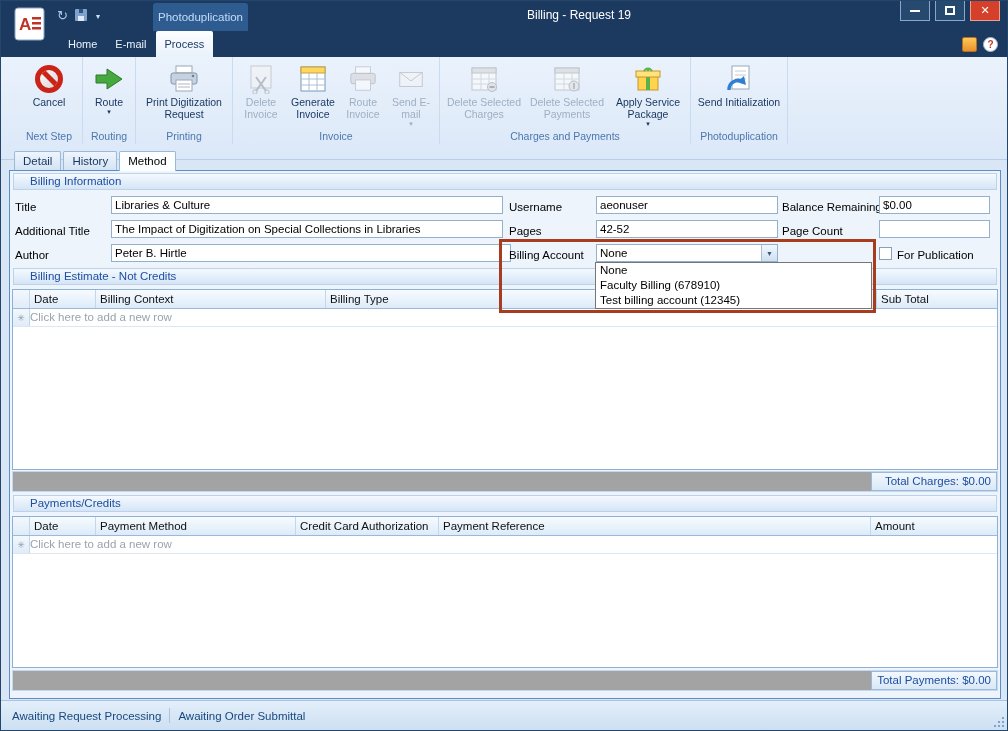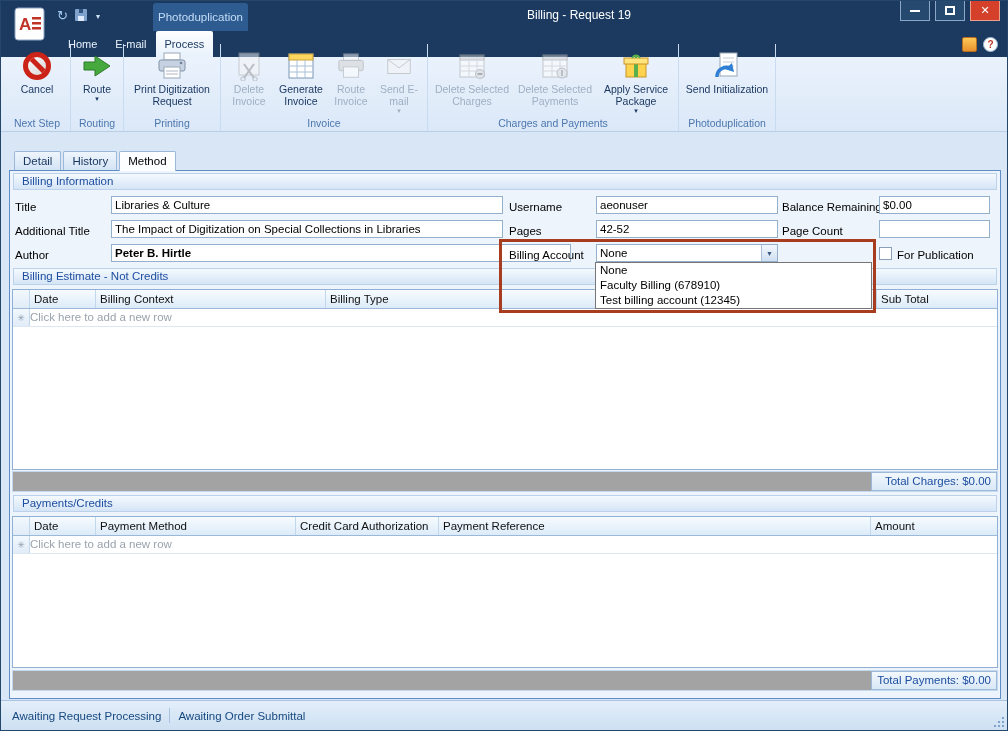--- a/index.html
+++ b/index.html
@@ -28,22 +28,22 @@
   
   .tabrow{position:absolute;left:0;top:30px;width:100%;height:26px;background:var(--titlebar,#1c3a60);display:flex;padding-left:58px}
   .rtab{height:26px;line-height:26px;padding:0 9px;color:#e9f2fc;font-size:11px;cursor:default}
   .rtab.active{background:linear-gradient(#fdfeff,#e8f1fb);color:#17355e;border-radius:2px 2px 0 0}
   .tabrow-right{position:absolute;right:9px;top:30px;height:26px;display:flex;align-items:center;gap:6px}
   .mini-btn{width:15px;height:15px;display:flex;align-items:center;justify-content:center;border-radius:2px;font-size:10px}
   .mini-btn.style{background:linear-gradient(#ffc857,#e8912e);border:1px solid #b56f1e}
   .mini-btn.help{background:#fff;border:1px solid #9db7d4;color:#c0392b;font-weight:bold;border-radius:50%}
 
   
-  .ribbon{position:absolute;left:0;top:56px;width:100%;height:75px;background:linear-gradient(var(--ribbon,#eaf2fc),#dbe8f8);
-          border-bottom:1px solid #b9cfe8;display:flex;align-items:flex-end;padding-left:3px}
+  .ribbon{position:absolute;left:0;top:56px;width:100%;height:103px;background:linear-gradient(var(--ribbon,#eaf2fc),#dbe8f8);
+          border-bottom:1px solid #b9cfe8;display:flex;align-items:flex-start;padding-left:15px}
   .rgroup{display:flex;flex-direction:column;border-right:1px solid #c9dbf0;padding:2px 4px 0}
   .rbtns{flex:1;display:flex;align-items:flex-start;justify-content:center;gap:2px}
   .rbtn{display:flex;flex-direction:column;align-items:center;padding-top:3px;height:70px;border-radius:2px;cursor:default}
   .ric{height:34px;display:flex;align-items:center;justify-content:center}
   .ric svg{display:block}
   .rlbl{font-size:10.5px;line-height:12px;text-align:center;color:#17355e;white-space:normal}
   .rcaret{font-size:7px;color:#17355e;line-height:8px}
   .caret-below{display:block;text-align:center}
   .rgroup-label{height:15px;line-height:14px;text-align:center;font-size:10.5px;color:#4c77ad;white-space:nowrap;padding:0 2px}
   .rbtn.disabled .ric{filter:grayscale(1) opacity(.5)}
@@ -51,21 +51,21 @@
   .ic-cancel{width:28px;height:28px;border-radius:50%;border:5px solid #cc2318;background:linear-gradient(135deg,#fafafa,#d8d8d8);position:relative;overflow:hidden}
   .ic-cancel::after{content:"";position:absolute;left:-4px;top:7px;width:30px;height:5px;background:#cc2318;transform:rotate(45deg)}
 
   
   .main{position:absolute;left:8px;top:150px;width:992px;height:548px}
   .vtabs{display:flex;height:19px;padding-left:5px;position:relative;z-index:2}
   .vtab{height:19px;line-height:18px;padding:0 8px;font-size:11.5px;color:#17355e;background:linear-gradient(#eef5fc,#d4e4f5);
         border:1px solid #9bb8d9;border-bottom:none;border-radius:2px 2px 0 0;margin-right:2px;cursor:default}
   .vtab.active{background:#fdfeff;color:#000;height:20px}
   .content{position:absolute;left:0;top:19px;width:992px;height:529px;background:#edf4fb;border:1px solid var(--panelborder,#5e8cc6)}
-  .sec-header{position:absolute;left:3px;width:984px;height:17px;line-height:15px;padding-left:8px;color:var(--accent,#1e4ea0);
+  .sec-header{position:absolute;left:3px;width:984px;height:17px;line-height:15px;padding-left:16px;color:var(--accent,#1e4ea0);
               background:linear-gradient(#f4f9fe,#d5e5f6);border:1px solid #bcd2ea}
   .flabel{position:absolute;line-height:18px;white-space:nowrap;color:#000}
   .finput{position:absolute;height:18px;border:1px solid #93b1cc;background:#fff;font-family:inherit;font-size:11.5px;padding:0 3px;color:#000}
   .combo{position:absolute;height:18px;border:1px solid #93b1cc;background:#fff;display:flex}
   .combo-value{flex:1;line-height:16px;padding-left:3px;overflow:hidden;white-space:nowrap}
   .combo-btn{width:16px;background:linear-gradient(#f2f7fd,#cfe0f2);border-left:1px solid #a8c0da;display:flex;align-items:center;justify-content:center;color:#3b5a7e;font-size:7px}
   .checkbox{position:absolute;width:13px;height:13px;background:#fff;border:1px solid #8aa0b8}
 
   
   .grid{position:absolute;left:2px;width:986px;background:#fff;border:1px solid #8fb0d4}
@@ -314,21 +314,21 @@
       <input class="finput" style="left: 869px; top: 25px; width: 111px;" value="$0.00">
 
       <span class="flabel" style="left:5px;top:51px">Additional Title</span>
       <input class="finput" style="left: 101px; top: 49px; width: 392px;" value="The Impact of Digitization on Special Collections in Libraries">
       <span class="flabel" style="left:499px;top:51px">Pages</span>
       <input class="finput" style="left: 586px; top: 49px; width: 182px;" value="42-52">
       <span class="flabel" style="left:772px;top:51px">Page Count</span>
       <input class="finput" style="left: 869px; top: 49px; width: 111px;" value="">
 
       <span class="flabel" style="left:5px;top:75px">Author</span>
-      <input class="finput" style="left: 101px; top: 73px; width: 460px; font-weight: bold;" value="Peter B. Hirtle">
+      <input class="finput" style="left: 101px; top: 73px; width: 400px;" value="Peter B. Hirtle">
       <span class="flabel" style="left:499px;top:75px">Billing Account</span>
       <div class="combo" style="left:586px;top:73px;width:182px">
         <span class="combo-value">None</span>
         <span class="combo-btn">▼</span>
       </div>
       <span class="checkbox" style="left:869px;top:76px"></span>
       <span class="flabel" style="left:887px;top:75px">For Publication</span>
 
       <div class="sec-header" style="top:97px">Billing Estimate - Not Credits</div>
       <div class="grid" style="top:118px;height:181px">

